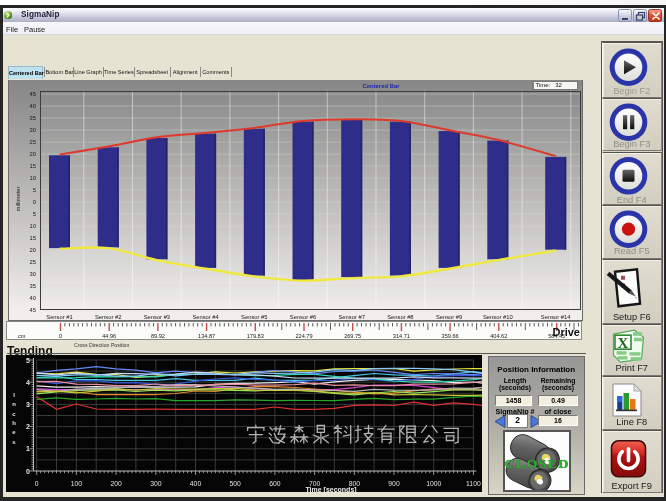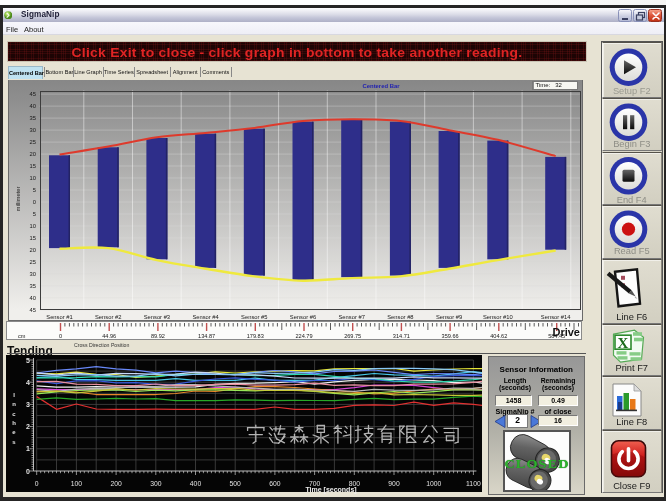--- a/index.html
+++ b/index.html
@@ -77,24 +77,21 @@
         </svg>
     </div>
     <div class="wb close" style="left:30px">
       <svg width="12" height="12" style="position:absolute;left:0.5px;top:0.5px">
           <path d="M3,3 L9,9 M9,3 L3,9" stroke="#fff" stroke-width="1.6" stroke-linecap="round"></path>
         </svg>
     </div>
   </div>
   <div id="menubar"></div>
   <div class="menu" style="left:6px">File</div>
-  <div class="menu" style="left:24px">About</div>
-  <div id="banner">
-      <div id="bannertext">Click Exit to close - click graph in bottom to take another reading.</div>
-    </div>
+  <div class="menu" style="left:24px">Pause</div>
   <div class="tab sel" style="left:7.9px;width:34.9px">Centered Bar</div>
 <div class="tsep" style="left:44.0px"></div>
 <div class="tab" style="left:45.4px;width:26.3px">Bottom Bar</div>
 <div class="tsep" style="left:72.9px"></div>
 <div class="tab" style="left:74.2px;width:27.4px">Line Graph</div>
 <div class="tsep" style="left:102.8px"></div>
 <div class="tab" style="left:104.1px;width:28.8px">Time Series</div>
 <div class="tsep" style="left:134.1px"></div>
 <div class="tab" style="left:135.4px;width:33.6px">Spreadsheet</div>
 <div class="tsep" style="left:170.2px"></div>
@@ -690,21 +687,21 @@
 <line x1="444.0" y1="428.4" x2="458.1" y2="428.4"></line>
 <line x1="458.1" y1="428.4" x2="458.1" y2="442.1"></line>
 <line x1="458.1" y1="442.1" x2="454.9" y2="443.2"></line>
 <line x1="444.4" y1="432.7" x2="454.2" y2="432.7"></line>
 <line x1="446.4" y1="435.8" x2="453.8" y2="435.8"></line>
 <line x1="446.4" y1="435.8" x2="446.4" y2="440.5"></line>
 <line x1="453.8" y1="435.8" x2="453.8" y2="440.5"></line>
 <line x1="446.4" y1="440.5" x2="453.8" y2="440.5"></line>
     </svg>
   <div id="spanel">
-    <div class="t">Sensor Information</div>
+    <div class="t">Position Information</div>
     <div class="shead" style="left:6px;top:20px;width:40px">Length<br>(seconds)</div>
     <div class="shead" style="left:48px;top:20px;width:42px">Remaining<br>(seconds)</div>
     <div class="sbox" style="left:6px;top:38px;width:37px;height:10.5px;line-height:9px">1458</div>
     <div class="sbox" style="left:49px;top:38px;width:40px;height:10.5px;line-height:9px">0.49</div>
     <div class="shead" style="left:6px;top:51px;width:40px;font-size:7.2px">SigmaNip #</div>
     <div class="shead" style="left:48px;top:51px;width:42px;font-size:7.2px">of close</div>
     <svg class="abs" style="left:4px;top:58px" width="48" height="13">
       <path d="M12,0.5 L2,6.5 L12,12.5 Z" fill="#4a78d8" stroke="#223a88" stroke-width="0.8"></path>
       <path d="M38,0.5 L48,6.5 L38,12.5 Z" fill="#4a78d8" stroke="#223a88" stroke-width="0.8"></path>
     </svg>
@@ -732,35 +729,35 @@
           <ellipse cx="13" cy="0" rx="9" ry="9.5" fill="#6a6a6a"></ellipse>
           <ellipse cx="11.5" cy="-1.5" rx="4.2" ry="3.7" fill="#e6d66a"></ellipse>
           <ellipse cx="14.3" cy="0.8" rx="3.4" ry="2.8" fill="#ffffff"></ellipse>
         </g>
       </svg>
     </div>
     <div id="closedtxt">CLOSED</div>
   </div>
   <div id="bpanel"></div>
   <div class="bcell" style="top:41.5px;height:56.3px"></div>
-<div class="blab" style="top:85.6px;color:#9a9a90">Setup F2</div>
+<div class="blab" style="top:85.6px;color:#9a9a90">Begin F2</div>
 <div class="bcell" style="top:97.8px;height:53.7px"></div>
 <div class="blab" style="top:139.3px;color:#8e8e86">Begin F3</div>
 <div class="bcell" style="top:151.5px;height:53.5px"></div>
 <div class="blab" style="top:195px;color:#8e8e86">End F4</div>
 <div class="bcell" style="top:205.0px;height:53.5px"></div>
 <div class="blab" style="top:246.3px;color:#8e8e86">Read F5</div>
 <div class="bcell" style="top:258.5px;height:65.5px"></div>
-<div class="blab" style="top:311.8px;color:#1a1a1a">Line F6</div>
+<div class="blab" style="top:311.8px;color:#1a1a1a">Setup F6</div>
 <div class="bcell" style="top:324.0px;height:51.5px"></div>
 <div class="blab" style="top:363.3px;color:#1a1a1a">Print F7</div>
 <div class="bcell" style="top:375.5px;height:54.0px"></div>
 <div class="blab" style="top:417.3px;color:#1a1a1a">Line F8</div>
 <div class="bcell" style="top:429.5px;height:63.5px"></div>
-<div class="blab" style="top:480.8px;color:#1a1a1a">Close F9</div>
+<div class="blab" style="top:480.8px;color:#1a1a1a">Export F9</div>
   <svg class="abs" style="left:0;top:0" width="666" height="501">
     <defs>
       <linearGradient id="gdark" x1="0" y1="0" x2="0" y2="1">
           <stop offset="0%" stop-color="#666"></stop>
           <stop offset="100%" stop-color="#0a0a0a"></stop>
         </linearGradient>
       <linearGradient id="gwhite" x1="0" y1="0" x2="0" y2="1">
           <stop offset="0%" stop-color="#ffffff"></stop>
           <stop offset="100%" stop-color="#dcdcd8"></stop>
         </linearGradient>

